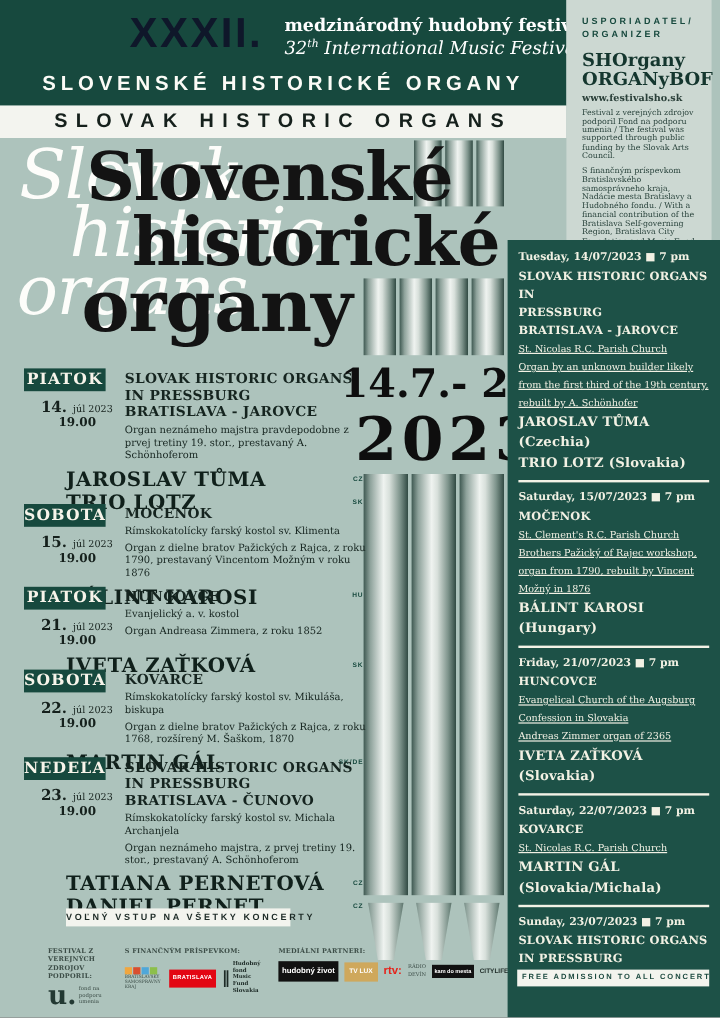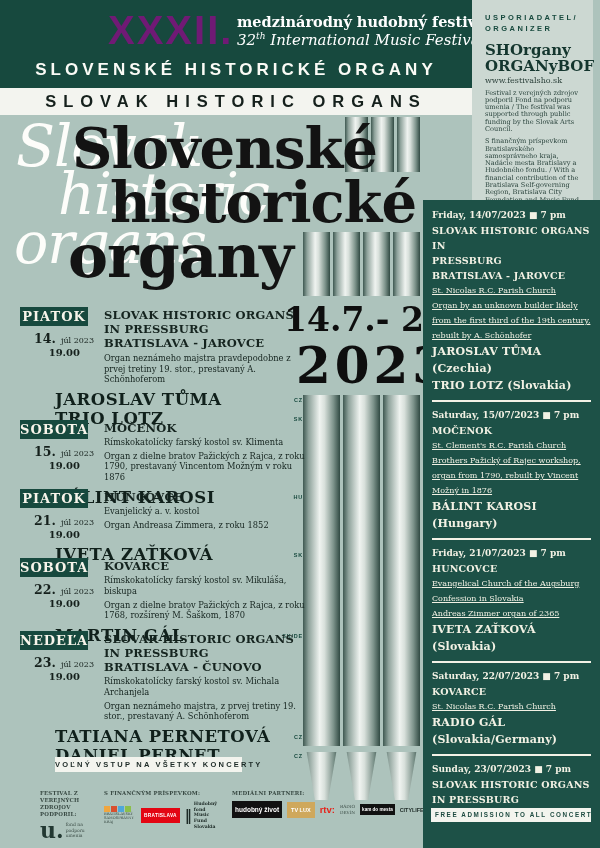--- a/index.html
+++ b/index.html
@@ -1,32 +1,32 @@
 <!DOCTYPE html>
 <html><head>
 <meta charset="utf-8">
 <style>
   html,body{margin:0;padding:0;background:#888;}
   .poster{position:relative;width:600px;height:848px;background:#adc3bc;font-family:"DejaVu Serif",serif;overflow:hidden;}
 
   
   .topband{position:absolute;left:0;top:0;width:472px;height:88px;background:#17493e;}
-  .xxxii{position:absolute;left:108px;top:8px;font-family:"Liberation Sans",sans-serif;font-weight:900;font-size:40px;color:#701a75;letter-spacing:2px;}
+  .xxxii{position:absolute;left:108px;top:8px;font-family:"Liberation Sans",sans-serif;font-weight:900;font-size:35px;color:#0f172a;letter-spacing:2px;}
   .festlines{position:absolute;left:237px;top:13px;color:#fff;white-space:nowrap;}
   .fl1{font-weight:bold;font-size:14.5px;display:block;}
   .fl2{font-style:italic;font-size:15px;display:block;margin-top:1px;}
   .fl2 sup{font-size:9px;}
   .bandsk{position:absolute;left:0;top:60px;width:472px;text-align:center;color:#fbfbf6;font-family:"Liberation Sans",sans-serif;font-weight:bold;font-size:17px;letter-spacing:4px;white-space:nowrap;}
   .banden{position:absolute;left:0;top:88px;width:472px;height:27px;background:#f3f4ef;color:#15201c;font-family:"Liberation Sans",sans-serif;font-weight:bold;font-size:16.5px;letter-spacing:7px;text-align:center;line-height:27px;white-space:nowrap;}
 
   
   .orgcol{position:absolute;left:472px;top:0;width:121px;height:200px;background:#ccd8d2;padding:12px 8px 0 13px;box-sizing:border-box;}
   .orglabel{font-family:"Liberation Sans",sans-serif;font-weight:bold;font-size:7.5px;letter-spacing:2.5px;color:#17493e;line-height:1.5;}
   .orgname{font-weight:bold;font-size:15px;color:#14362e;line-height:1.1;margin-top:7px;}
-  .orgsite{font-weight:normal;font-size:8px;color:#2a3f39;margin-top:1px;}
+  .orgsite{font-weight:bold;font-size:8px;color:#2a3f39;margin-top:1px;}
   .orgp{font-size:6.6px;line-height:7.3px;color:#28423b;margin-top:5px;}
 
   
   .pipeseg{position:absolute;display:flex;gap:3px;z-index:1;}
   .pipe{flex:1;background:linear-gradient(90deg,#3f5952 0%,#8ea29b 15%,#eff3f0 45%,#d8e0db 58%,#7e948c 82%,#314a43 100%);}
   .cone{flex:1;background:linear-gradient(90deg,#3f5952 0%,#8ea29b 15%,#eff3f0 45%,#d8e0db 58%,#7e948c 82%,#314a43 100%);clip-path:polygon(10% 0,90% 0,68% 100%,32% 100%);}
 
   
   .twhite{position:absolute;z-index:2;color:#fdfdfa;font-style:italic;font-size:57px;line-height:1;letter-spacing:-1px;}
   .tdark{position:absolute;z-index:3;color:#131313;font-weight:bold;font-size:56px;line-height:1;letter-spacing:-1px;}
@@ -250,21 +250,21 @@
     </div>
     <div class="perfs">
       <div class="perf"><span>TATIANA PERNETOVÁ</span><span class="pcode">CZ</span></div>
       <div class="perf"><span>DANIEL PERNET</span><span class="pcode">CZ</span></div>
     </div>
   </div>
 
   <div class="sidebar">
 
     <div>
-      <div class="sbdate">Friday, 14/07/2023 ■ 7 pm</div>
+      <div class="sbdate">Tuesday, 14/07/2023 ■ 7 pm</div>
       <div class="sbtitle">SLOVAK HISTORIC ORGANS IN</div>
       <div class="sbtitle">PRESSBURG</div>
       <div class="sbtitle">BRATISLAVA - JAROVCE</div>
       <div class="sbbody">St. Nicolas R.C. Parish Church</div>
       <div class="sbbody">Organ by an unknown builder likely from the first third of the 19th century, rebuilt by A. Schönhofer</div>
       <div class="sbperf">JAROSLAV TŮMA (Czechia)</div>
       <div class="sbperf">TRIO LOTZ (Slovakia)</div>
     </div>
     <div class="sbdiv"></div>
 
@@ -283,21 +283,21 @@
       <div class="sbbody">Evangelical Church of the Augsburg Confession in Slovakia</div>
       <div class="sbbody">Andreas Zimmer organ of 2365</div>
       <div class="sbperf">IVETA ZAŤKOVÁ (Slovakia)</div>
     </div>
     <div class="sbdiv"></div>
 
     <div>
       <div class="sbdate">Saturday, 22/07/2023 ■ 7 pm</div>
       <div class="sbtitle">KOVARCE</div>
       <div class="sbbody">St. Nicolas R.C. Parish Church</div>
-      <div class="sbperf">RADIO GÁL (Slovakia/Germany)</div>
+      <div class="sbperf">MARTIN GÁL (Slovakia/Michala)</div>
     </div>
     <div class="sbdiv"></div>
 
     <div>
       <div class="sbdate">Sunday, 23/07/2023 ■ 7 pm</div>
       <div class="sbtitle">SLOVAK HISTORIC ORGANS</div>
       <div class="sbtitle">IN PRESSBURG</div>
 
     </div>
     <div class="freebar">FREE ADMISSION TO ALL CONCERTS</div>

